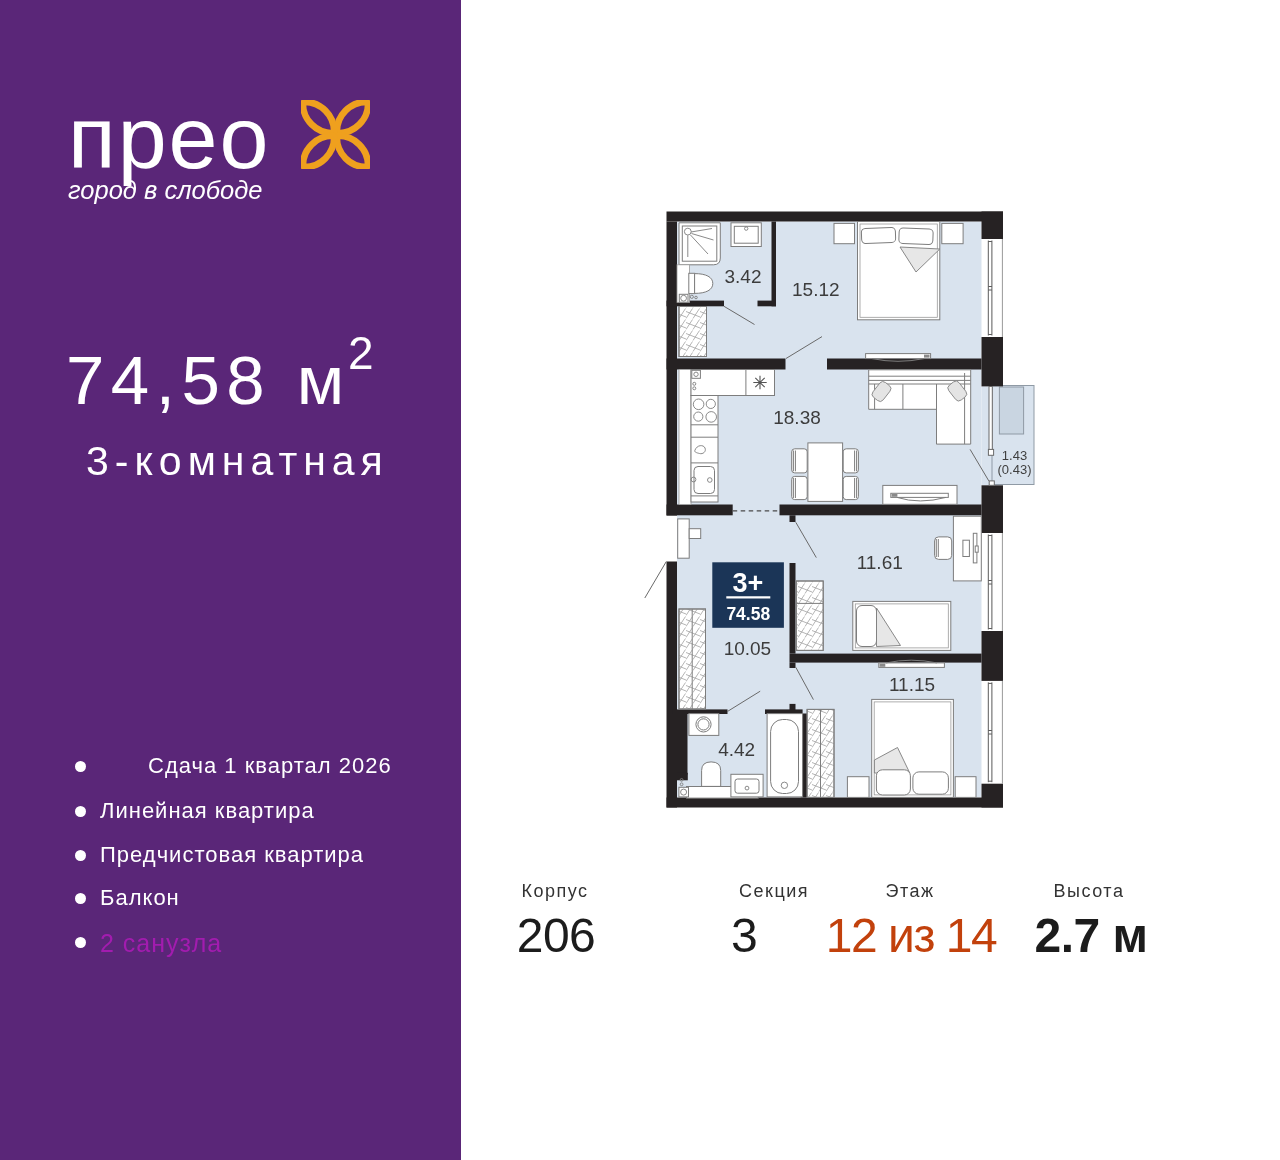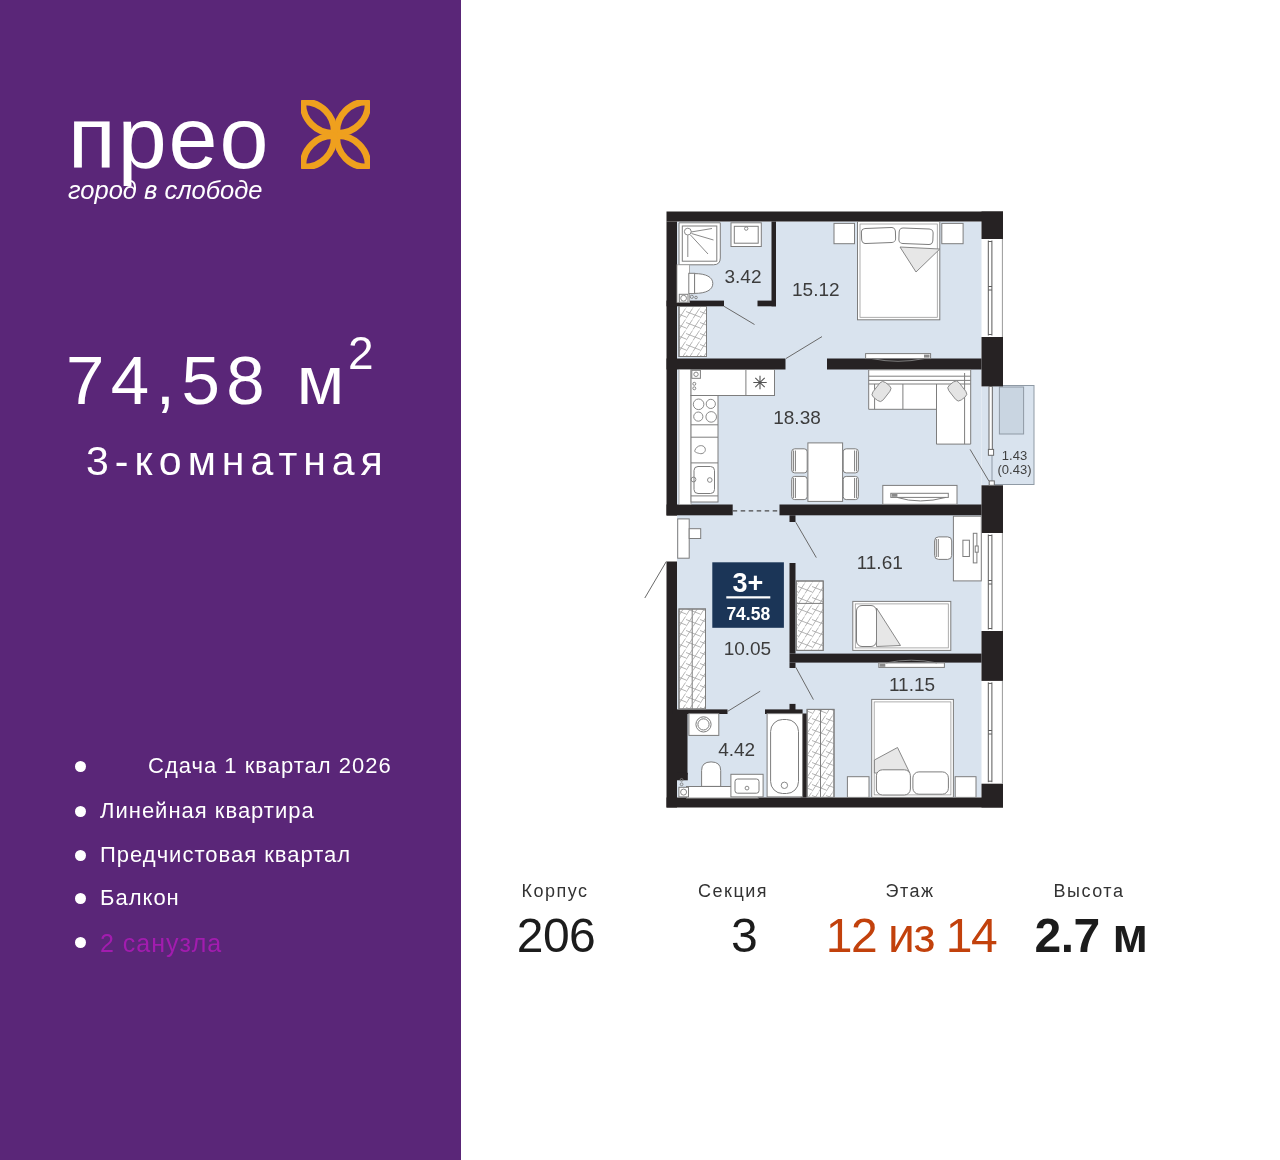--- a/index.html
+++ b/index.html
@@ -40,35 +40,35 @@
 
 <div class="abs" style="left:0;top:0;">
 
   <div class="abs" style="left:75px;top:761px;width:11px;height:11px;border-radius:50%;background:#fff;"></div>
   <div class="abs" style="left:100px;top:753px;color:#fff;font-size:22px;letter-spacing:1px;white-space:nowrap;margin-left:48px;">Сдача 1 квартал 2026</div>
 
   <div class="abs" style="left:75px;top:806px;width:11px;height:11px;border-radius:50%;background:#fff;"></div>
   <div class="abs" style="left:100px;top:798px;color:#fff;font-size:22px;letter-spacing:1px;white-space:nowrap;">Линейная квартира</div>
 
   <div class="abs" style="left:75px;top:850px;width:11px;height:11px;border-radius:50%;background:#fff;"></div>
-  <div class="abs" style="left:100px;top:842px;color:#fff;font-size:22px;letter-spacing:1px;white-space:nowrap;">Предчистовая квартал</div>
+  <div class="abs" style="left:100px;top:842px;color:#fff;font-size:22px;letter-spacing:1px;white-space:nowrap;">Предчистовая квартира</div>
 
   <div class="abs" style="left:75px;top:893px;width:11px;height:11px;border-radius:50%;background:#fff;"></div>
   <div class="abs" style="left:100px;top:885px;color:#fff;font-size:22px;letter-spacing:1px;white-space:nowrap;">Балкон</div>
 
   <div class="abs" style="left:75px;top:937px;width:11px;height:11px;border-radius:50%;background:#fff;"></div>
   <div class="abs" style="left:100px;top:929px;color:#a21caf;font-size:25px;letter-spacing:1px;white-space:nowrap;text-align:center;">2 санузла</div>
 </div>
 
 <div class="abs" style="left:0;top:0;">
 
   <div class="abs" style="left:555px;top:881px;transform:translateX(-50%);color:#333;font-size:18px;letter-spacing:1.5px;">Корпус</div>
   <div class="abs" style="left:556px;top:908px;transform:translateX(-50%);color:#1c1c1c;font-size:48px;letter-spacing:-0.5px;">206</div>
 
-  <div class="abs" style="left:733px;top:881px;transform:translateX(-50%);color:#333;font-size:18px;letter-spacing:1.5px;">Секция</div>
+  <div class="abs" style="left:774px;top:881px;transform:translateX(-50%);color:#333;font-size:18px;letter-spacing:1.5px;">Секция</div>
   <div class="abs" style="left:744px;top:908px;transform:translateX(-50%);color:#1c1c1c;font-size:48px;letter-spacing:-0.5px;">3</div>
 
   <div class="abs" style="left:910px;top:881px;transform:translateX(-50%);color:#333;font-size:18px;letter-spacing:1.5px;">Этаж</div>
   <div class="abs" style="left:911px;top:908px;transform:translateX(-50%);color:#c2410c;font-size:48px;letter-spacing:-1.5px;white-space:nowrap;">12 из 14</div>
 
   <div class="abs" style="left:1089px;top:881px;transform:translateX(-50%);color:#333;font-size:18px;letter-spacing:1.5px;">Высота</div>
   <div class="abs" style="left:1091px;top:908px;transform:translateX(-50%);color:#1c1c1c;font-size:48px;letter-spacing:-0.5px;white-space:nowrap;font-weight:bold;">2.7 м</div>
 </div>
 
 <svg class="abs" style="left:640px;top:205px;font-family:'Liberation Sans', sans-serif;" width="400" height="610" viewBox="640 205 400 610">

